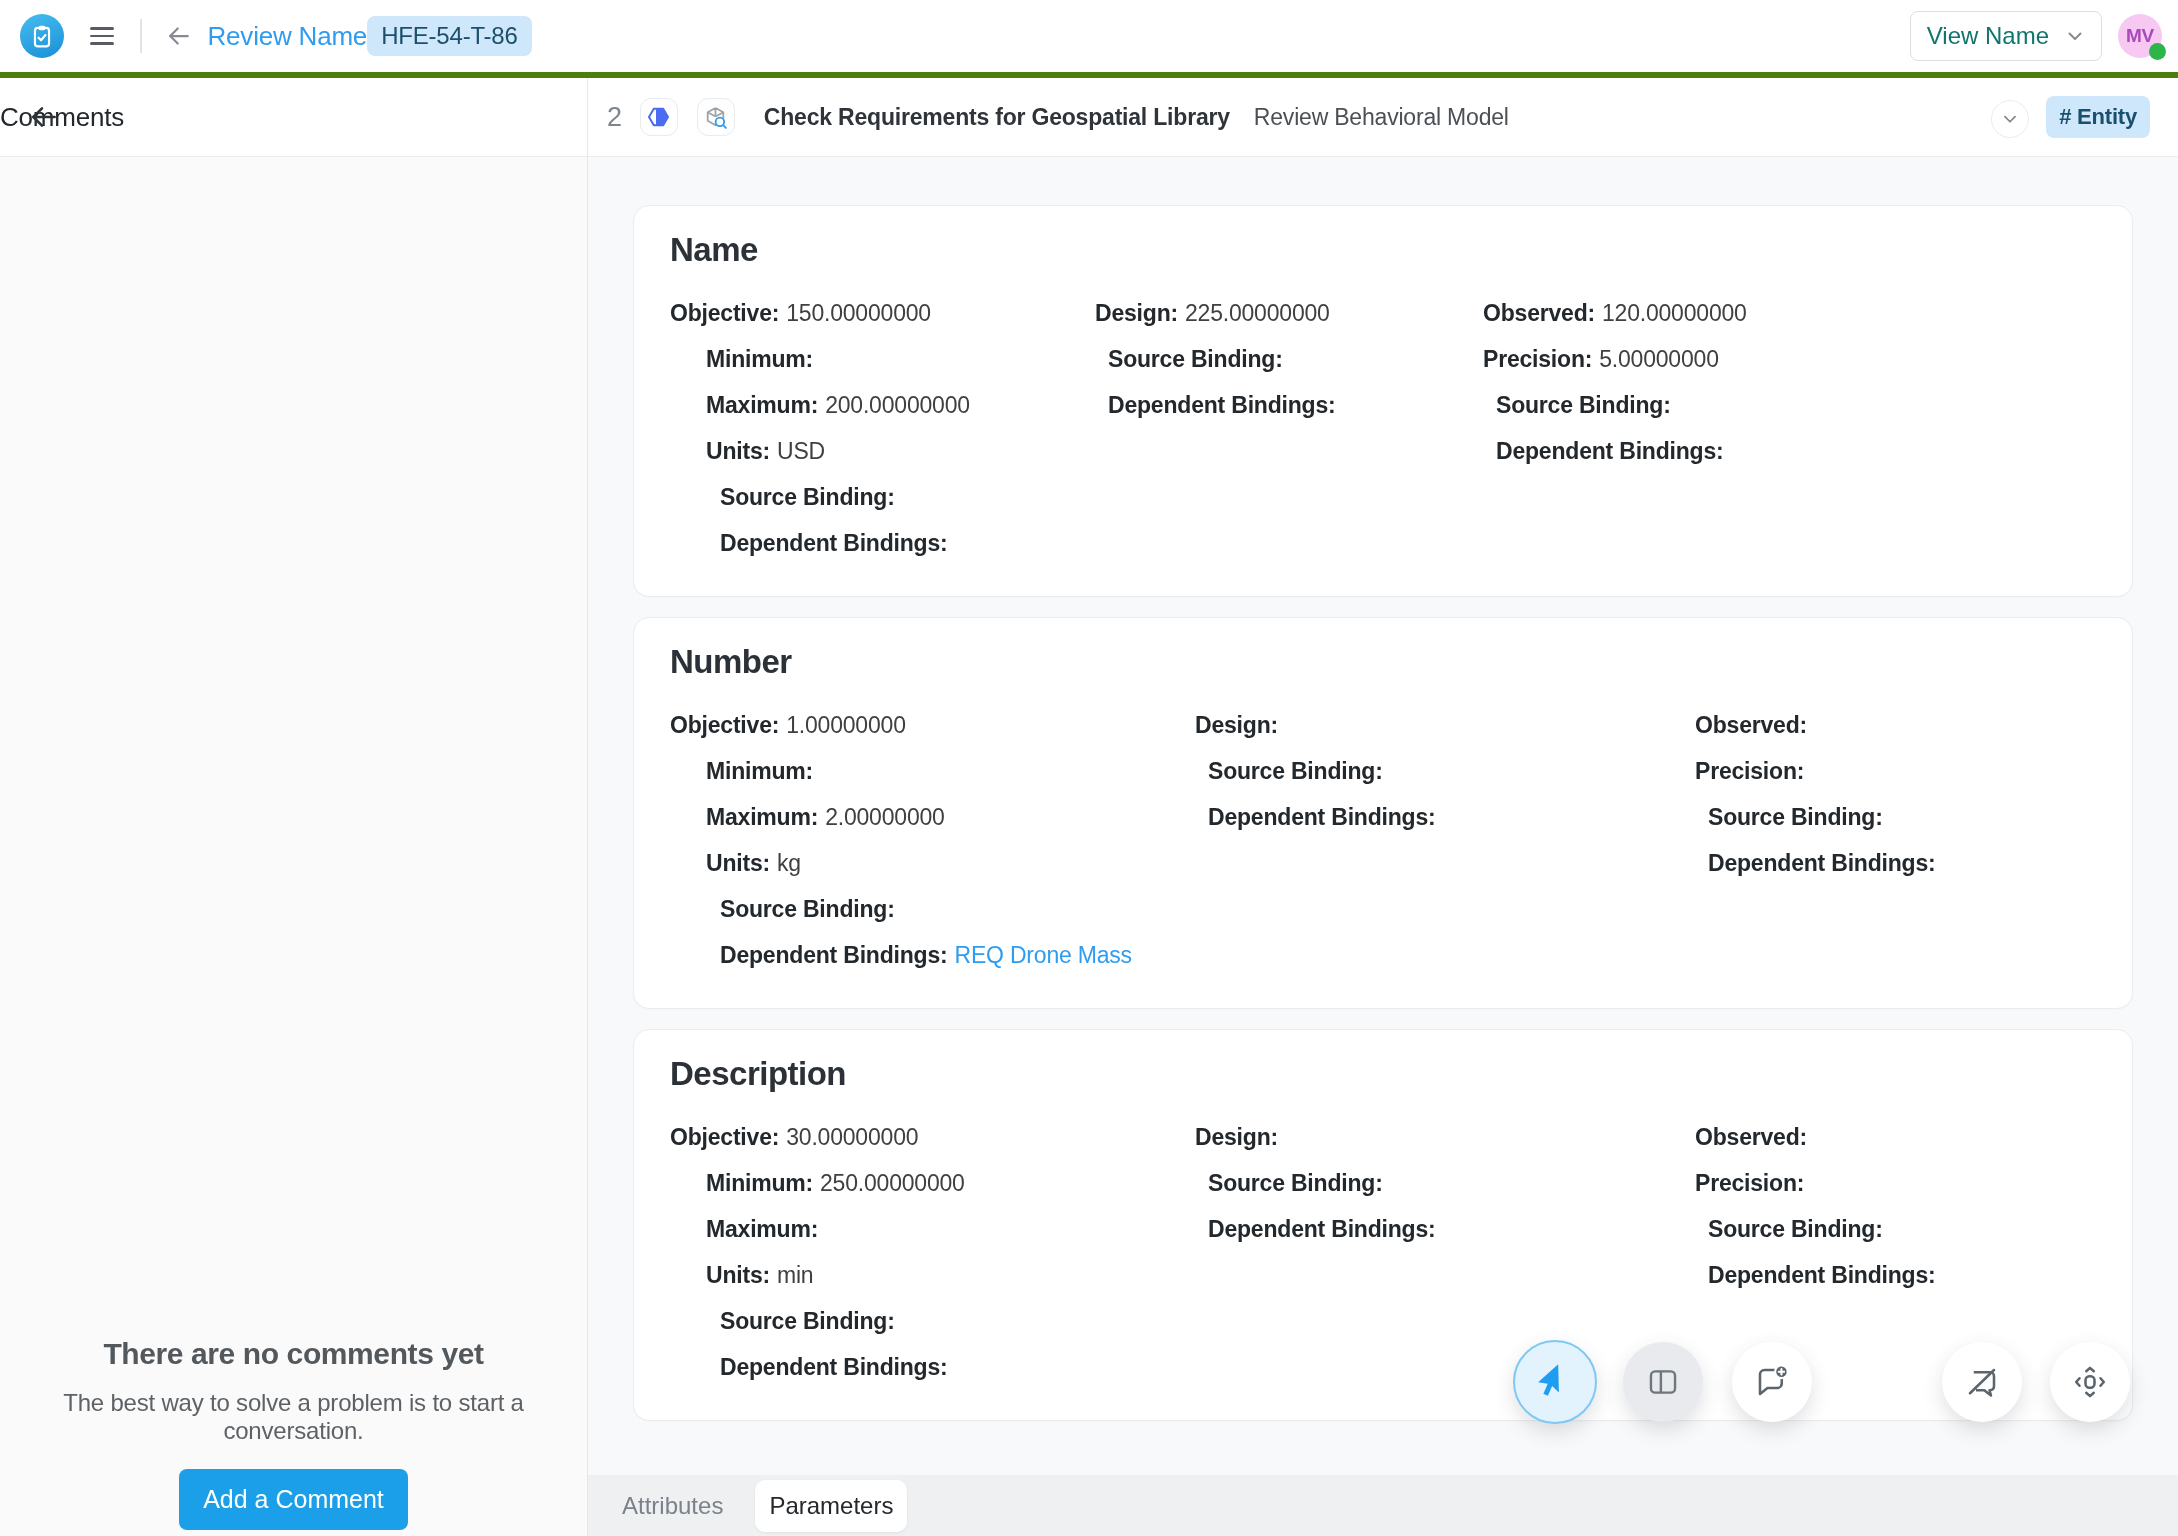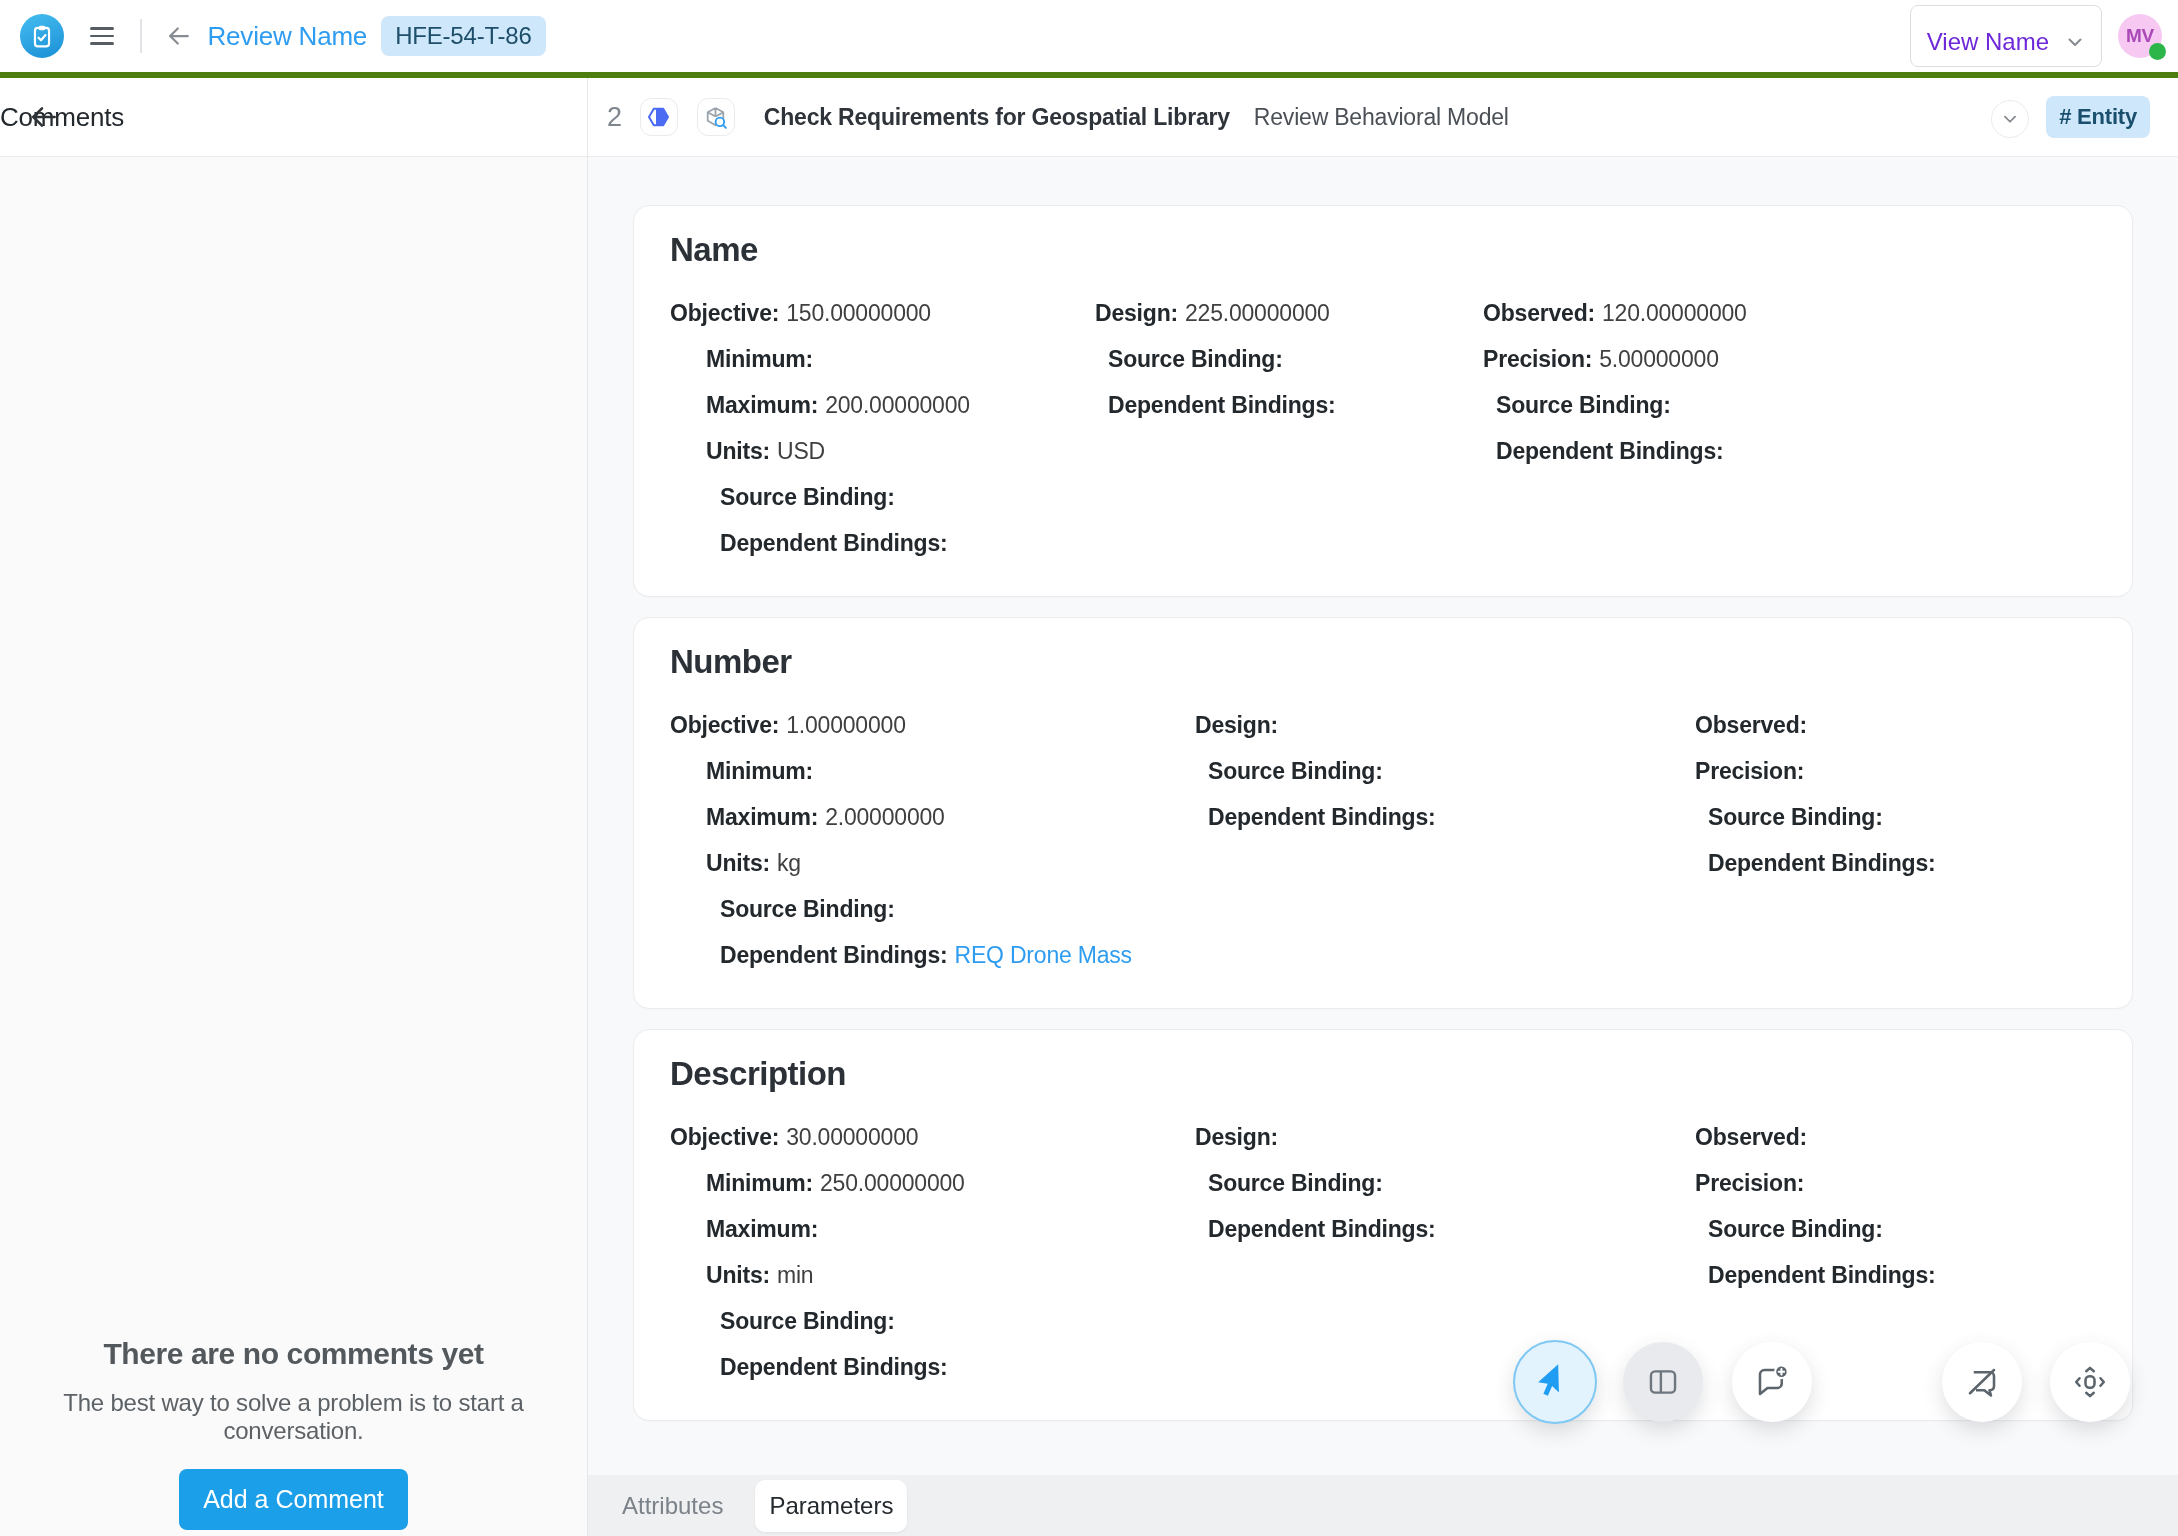--- a/index.html
+++ b/index.html
@@ -21,24 +21,24 @@
   }
   .logo { width:44px; height:44px; border-radius:50%;
     background:linear-gradient(160deg,#45bdf0 0%,#1a8fd6 100%);
     display:flex; align-items:center; justify-content:center; margin-left:4px; }
   .hamburger { display:flex; flex-direction:column; gap:5px; margin-left:22px; padding:4px; }
   .hamburger span { width:24px; height:2.6px; background:#565c62; border-radius:2px; display:block; }
   .vdiv { width:1.5px; height:34px; background:#e1e3e6; margin:0 18px 0 22px; }
   .back-top { padding:4px; }
   .review-link { color:#2e9cf0; font-size:26px; font-weight:500; margin-left:10px; }
   .id-badge { background:#cfe7fa; color:#1d4f6b; font-size:24px; font-weight:500;
-    border-radius:8px; padding:6px 14px; margin-left:14px; }
+    border-radius:8px; padding:6px 14px; }
   .topbar-right { margin-left:auto; display:flex; align-items:center; gap:16px; }
   .view-btn { display:flex; align-items:center; gap:14px; border:1.5px solid #dcdfe2;
-    border-radius:8px; padding:22px 14px 10px 16px; color:#6d28d9; font-size:24px;margin-left:20px; }
+    border-radius:8px; padding:10px 14px 10px 16px; color:#0f766e; font-size:24px;margin-left:20px; }
   .avatar { width:44px; height:44px; border-radius:50%; background:#f7c9f2;
     color:#a94ab8; font-size:19px; font-weight:700; display:flex; align-items:center;
     justify-content:center; position:relative; }
   .avatar .dot { position:absolute; right:-4px; bottom:-2px; width:17px; height:17px;
     border-radius:50%; background:#2cb64a; }
 
   
   .sidebar { position:absolute; left:0; top:78px; width:588px; height:1458px;
     border-right:1px solid #e7e8ea; background:#fafafa; }
   .sidebar-header { height:79px; background:#fff; border-bottom:1px solid #ececee;

